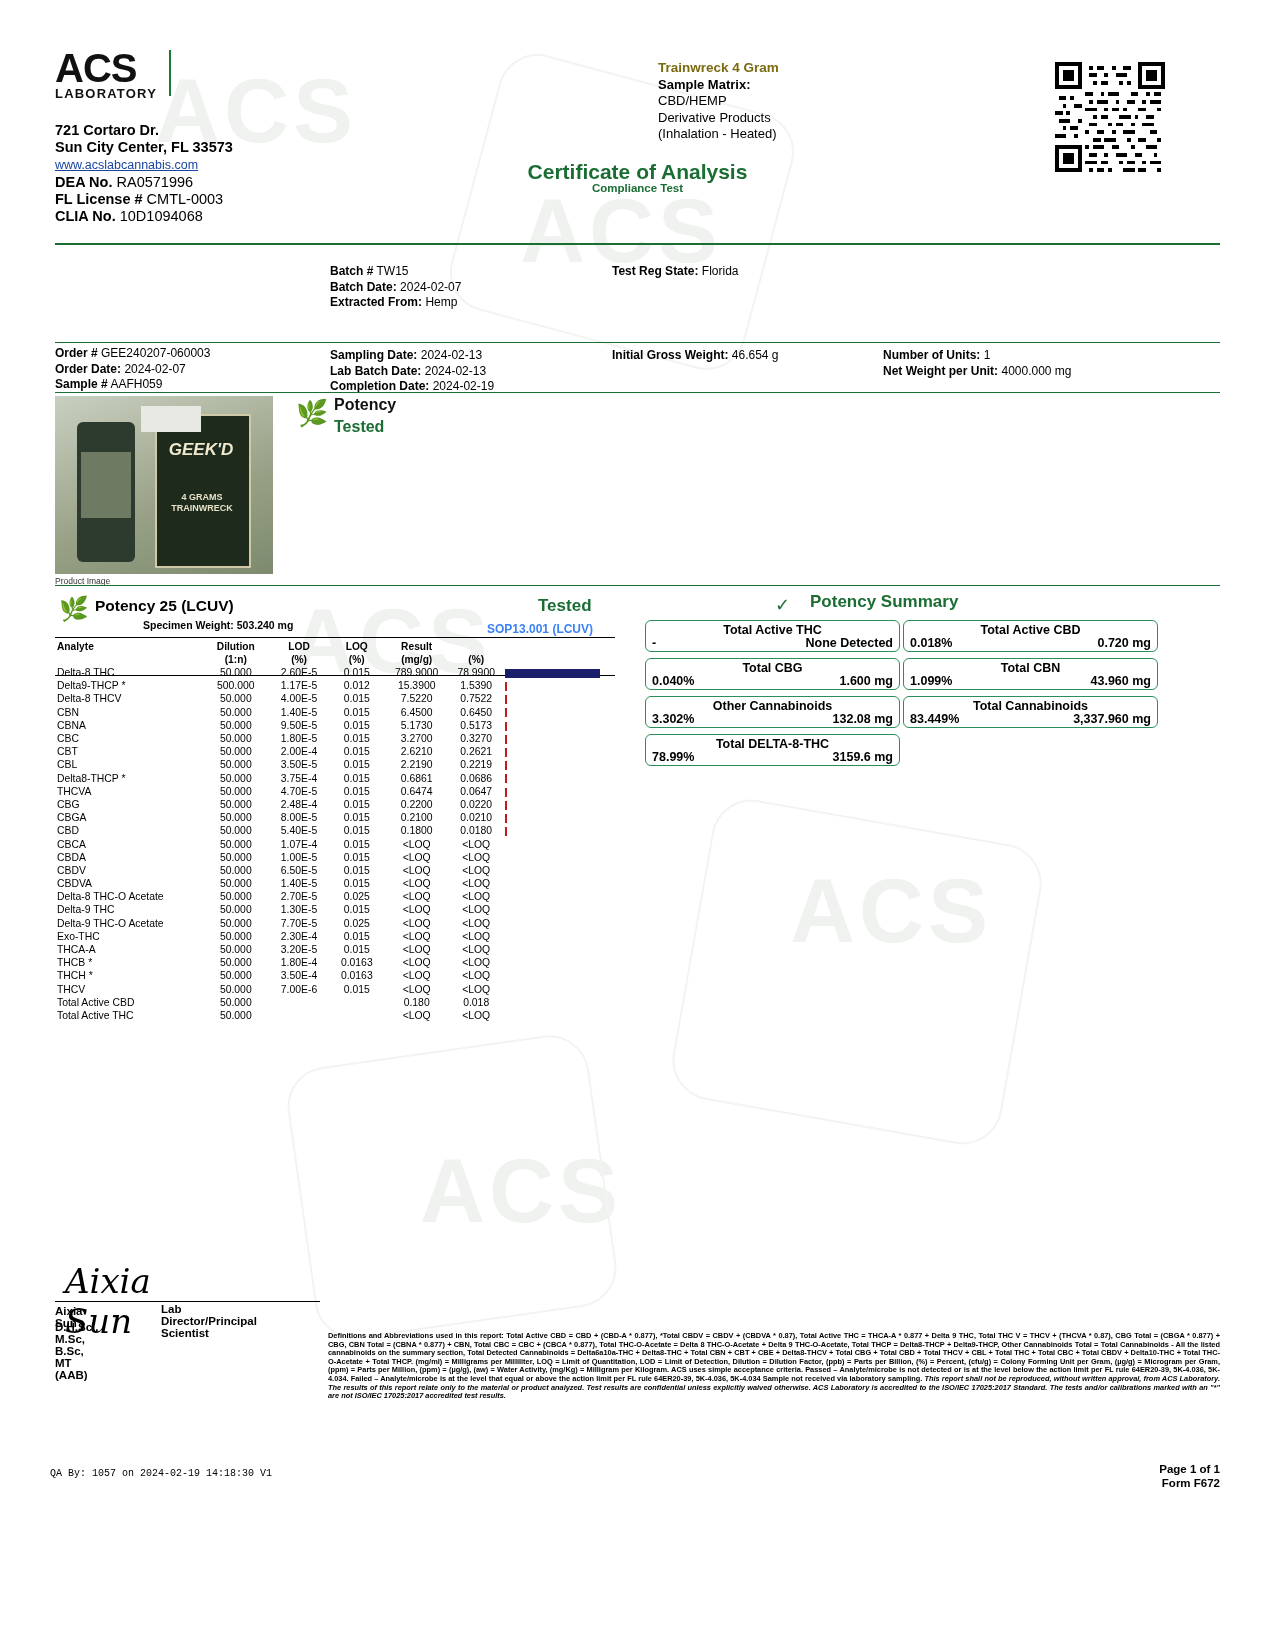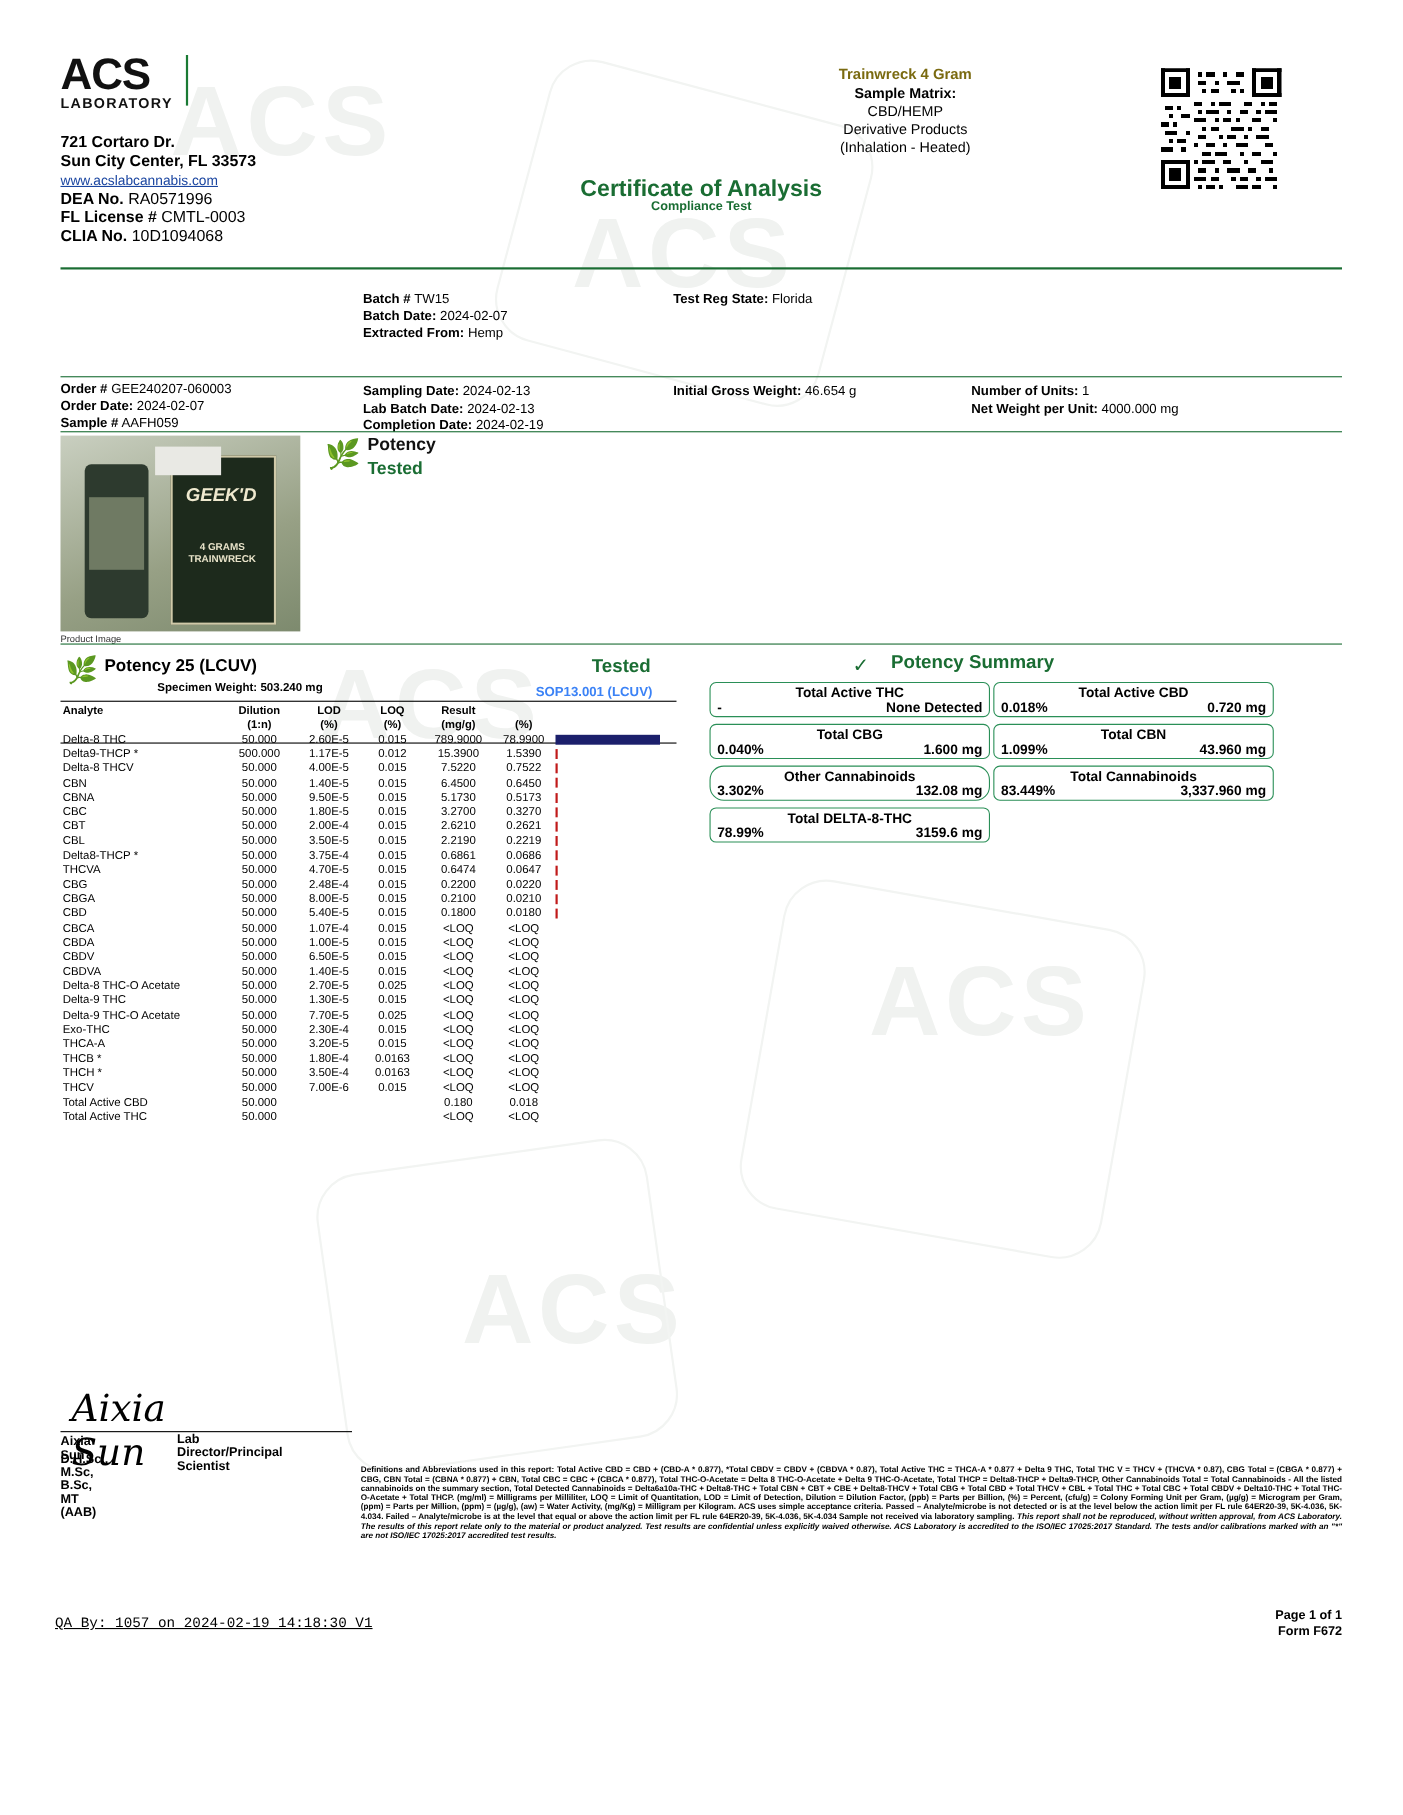--- a/index.html
+++ b/index.html
@@ -24,21 +24,21 @@
   .acs-lab { font-size:13px; letter-spacing:1.2px; color:#111; font-weight:bold; }
   .logo-div { width:2px; background:#1a7a34; height:46px; margin:0 12px; }
   .logo-r1 { font-size:19px; letter-spacing:1px; color:#111; font-weight:normal; }
   .logo-r2 { font-size:19px; letter-spacing:0.5px; color:#111; font-weight:normal; }
 
   .addr { position:absolute; left:0; top:72px; font-size:14.5px; line-height:17px; }
   .addr .b { font-weight:bold; }
   .addr a { color:#1a45a0; text-decoration:underline; font-size:12.5px; }
   .lbl-b { font-weight:bold; }
 
-  .hdr-right { position:absolute; right:232px; top:10px; text-align:center; font-size:13px; line-height:16.5px; width:330px;}
+  .hdr-right { position:absolute; right:232px; top:10px; text-align:left; font-size:13px; line-height:16.5px; width:330px;}
   .hdr-right .title { font-weight:bold; color:#7a6a10; font-size:13.5px; }
   .qr { position:absolute; right:55px; top:12px; width:110px; height:110px; }
 
   .coa-title { position:absolute; left:0; right:0; top:160px; text-align:center; }
   .coa-title .t1 { font-size:21px; font-weight:bold; color:#1a6d33; }
   .coa-title .t2 { font-size:11.5px; font-weight:bold; color:#1a6d33; margin-top:-2px;}
 
   .rule { position:absolute; left:55px; width:1165px; height:2px; background:#1a6d33; }
 
   
@@ -116,21 +116,21 @@
   .badge-circ span { display:block; text-align:center; line-height:70px; font-size:26px; font-weight:bold; letter-spacing:1px;}
   .badge-doh { position:absolute; left:200px; top:2px; width:78px; text-align:center;}
   .badge-doh .c { width:56px; height:56px; border-radius:50%; margin:0 auto; background:linear-gradient(140deg,#2f8f5b,#1d6fa5);}
   .badge-doh .t { font-size:4.6px; margin-top:2px; line-height:6px;}
   .badge-ahca { position:absolute; left:5px; top:78px; font-size:19px; font-weight:bold; color:#1b5ea8; font-style:italic;}
 
   
   .defs { position:absolute; left:328px; top:1332px; width:892px; font-size:7.4px; line-height:8.6px; font-weight:bold; text-align:justify;}
   .defs .ital { font-style:italic; font-weight:bold; }
 
-  .qa { position:absolute; left:50px; top:1468px; font-family:"Liberation Mono", monospace; font-size:13px;text-decoration:underline;}
+  .qa { position:absolute; left:50px; top:1468px; font-family:"Liberation Mono", monospace; font-size:10px;}
   .pageno { position:absolute; right:55px; top:1462px; text-align:right; font-size:11.5px; font-weight:bold; line-height:14px;}
 </style>
 </head>
 <body>
 
 <div class="page">
 
   <div class="wm" style="left:155px; top:60px;">ACS</div>
   <div class="wm" style="left:520px; top:180px;">ACS</div>
   <div class="wm" style="left:290px; top:590px;">ACS</div>
@@ -647,21 +647,21 @@
     <div class="ps-box" style="left:0px; top:38px; width:253px;">
       <div class="cap">Total CBG</div>
       <div class="lv">0.040%</div>
       <div class="rv">1.600 mg</div>
     </div>
     <div class="ps-box" style="left:258px; top:38px; width:253px;">
       <div class="cap">Total CBN</div>
       <div class="lv">1.099%</div>
       <div class="rv">43.960 mg</div>
     </div>
-    <div class="ps-box" style="left:0px; top:76px; width:253px;border-radius:13px;">
+    <div class="ps-box" style="left:0px; top:76px; width:253px;">
       <div class="cap">Other Cannabinoids</div>
       <div class="lv">3.302%</div>
       <div class="rv">132.08 mg</div>
     </div>
     <div class="ps-box" style="left:258px; top:76px; width:253px;">
       <div class="cap">Total Cannabinoids</div>
       <div class="lv">83.449%</div>
       <div class="rv">3,337.960 mg</div>
     </div>
     <div class="ps-box" style="left:0px; top:114px; width:253px;">

